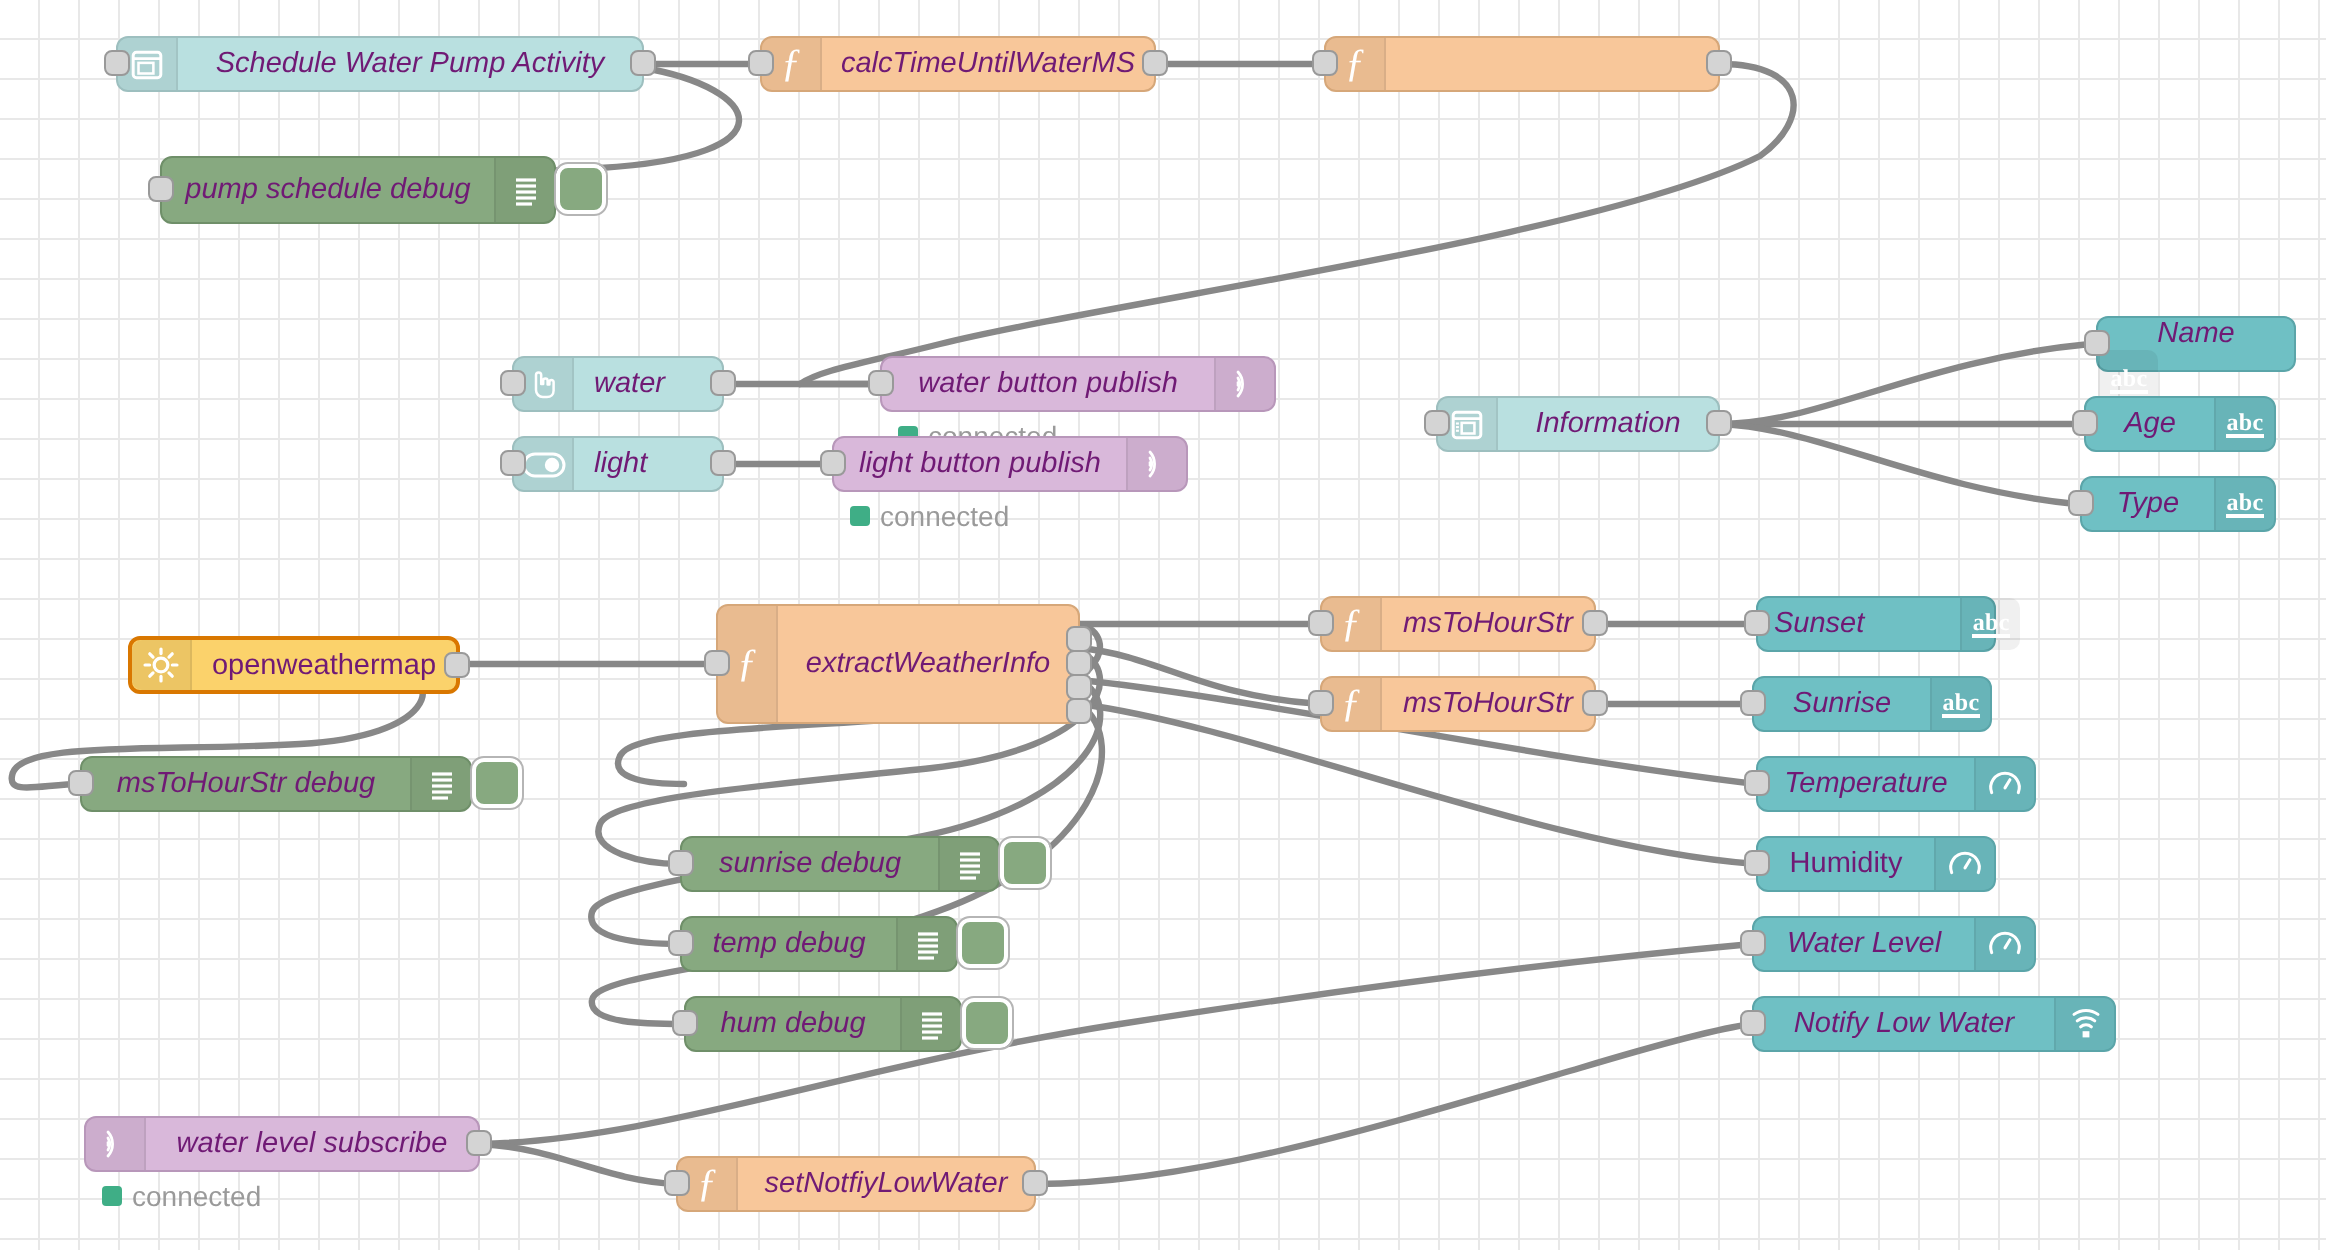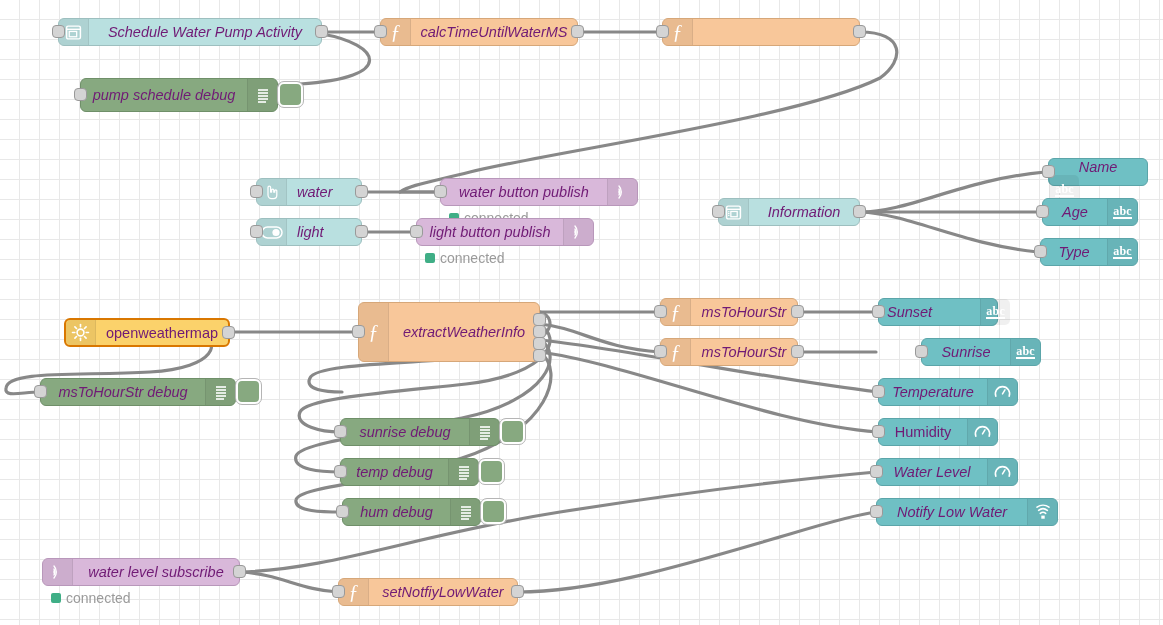--- a/index.html
+++ b/index.html
@@ -392,21 +392,21 @@
   </div>
 
   <div class="node n-ui-dark" style="left:878px; top:298px; width:120px; height:28px;gap:40px;">
     <span class="port in"></span>
     <span class="body">Sunset</span>
     <span class="icon-r">
         <span class="ic ic-abc">abc</span>
       </span>
   </div>
 
-  <div class="node n-ui-dark" style="left:921px; top:338px; width:120px; height:28px;">
+  <div class="node n-ui-dark" style="left:876px; top:338px; width:120px; height:28px;">
     <span class="port in"></span>
     <span class="body">Sunrise</span>
     <span class="icon-r">
         <span class="ic ic-abc">abc</span>
       </span>
   </div>
 
   <div class="node n-ui-dark" style="left:878px; top:378px; width:140px; height:28px;">
     <span class="port in"></span>
     <span class="body">Temperature</span>

